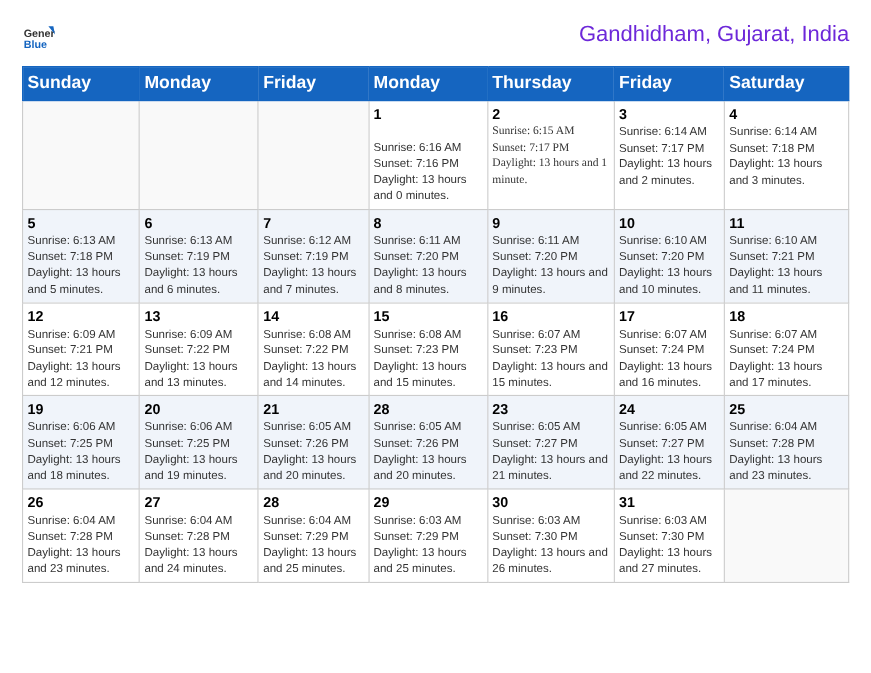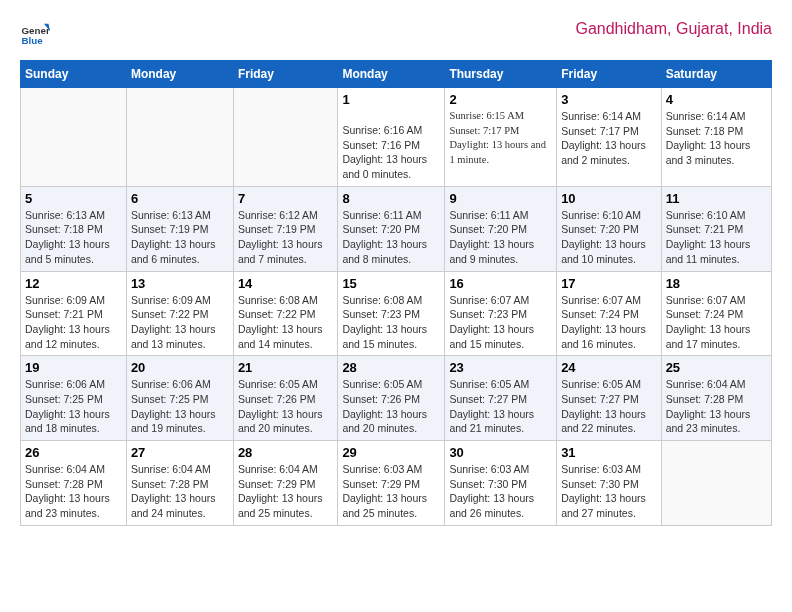--- a/index.html
+++ b/index.html
@@ -27,36 +27,36 @@
     }
     .title-area {
       text-align: right;
     }
     .main-title {
       font-size: 32px;
       font-weight: bold;
       color: #333;
     }
     .subtitle {
-      font-size: 16px;
-      color: #be185d;
+      font-size: 20px;
+      color: #6d28d9;
     }
     table {
       width: 100%;
       border-collapse: collapse;
       font-size: 11px;
     }
     thead tr {
       background-color: #1565c0;
       color: #fff;
     }
     thead th {
       padding: 6px 4px;
       text-align: left;
-      font-size: 12px;
+      font-size: 16px;
       font-weight: bold;
       border: 1px solid #1565c0;
     }
     tbody tr {
       vertical-align: top;
     }
     tbody tr:nth-child(odd) {
       background-color: #fff;
     }
     tbody tr:nth-child(even) {

